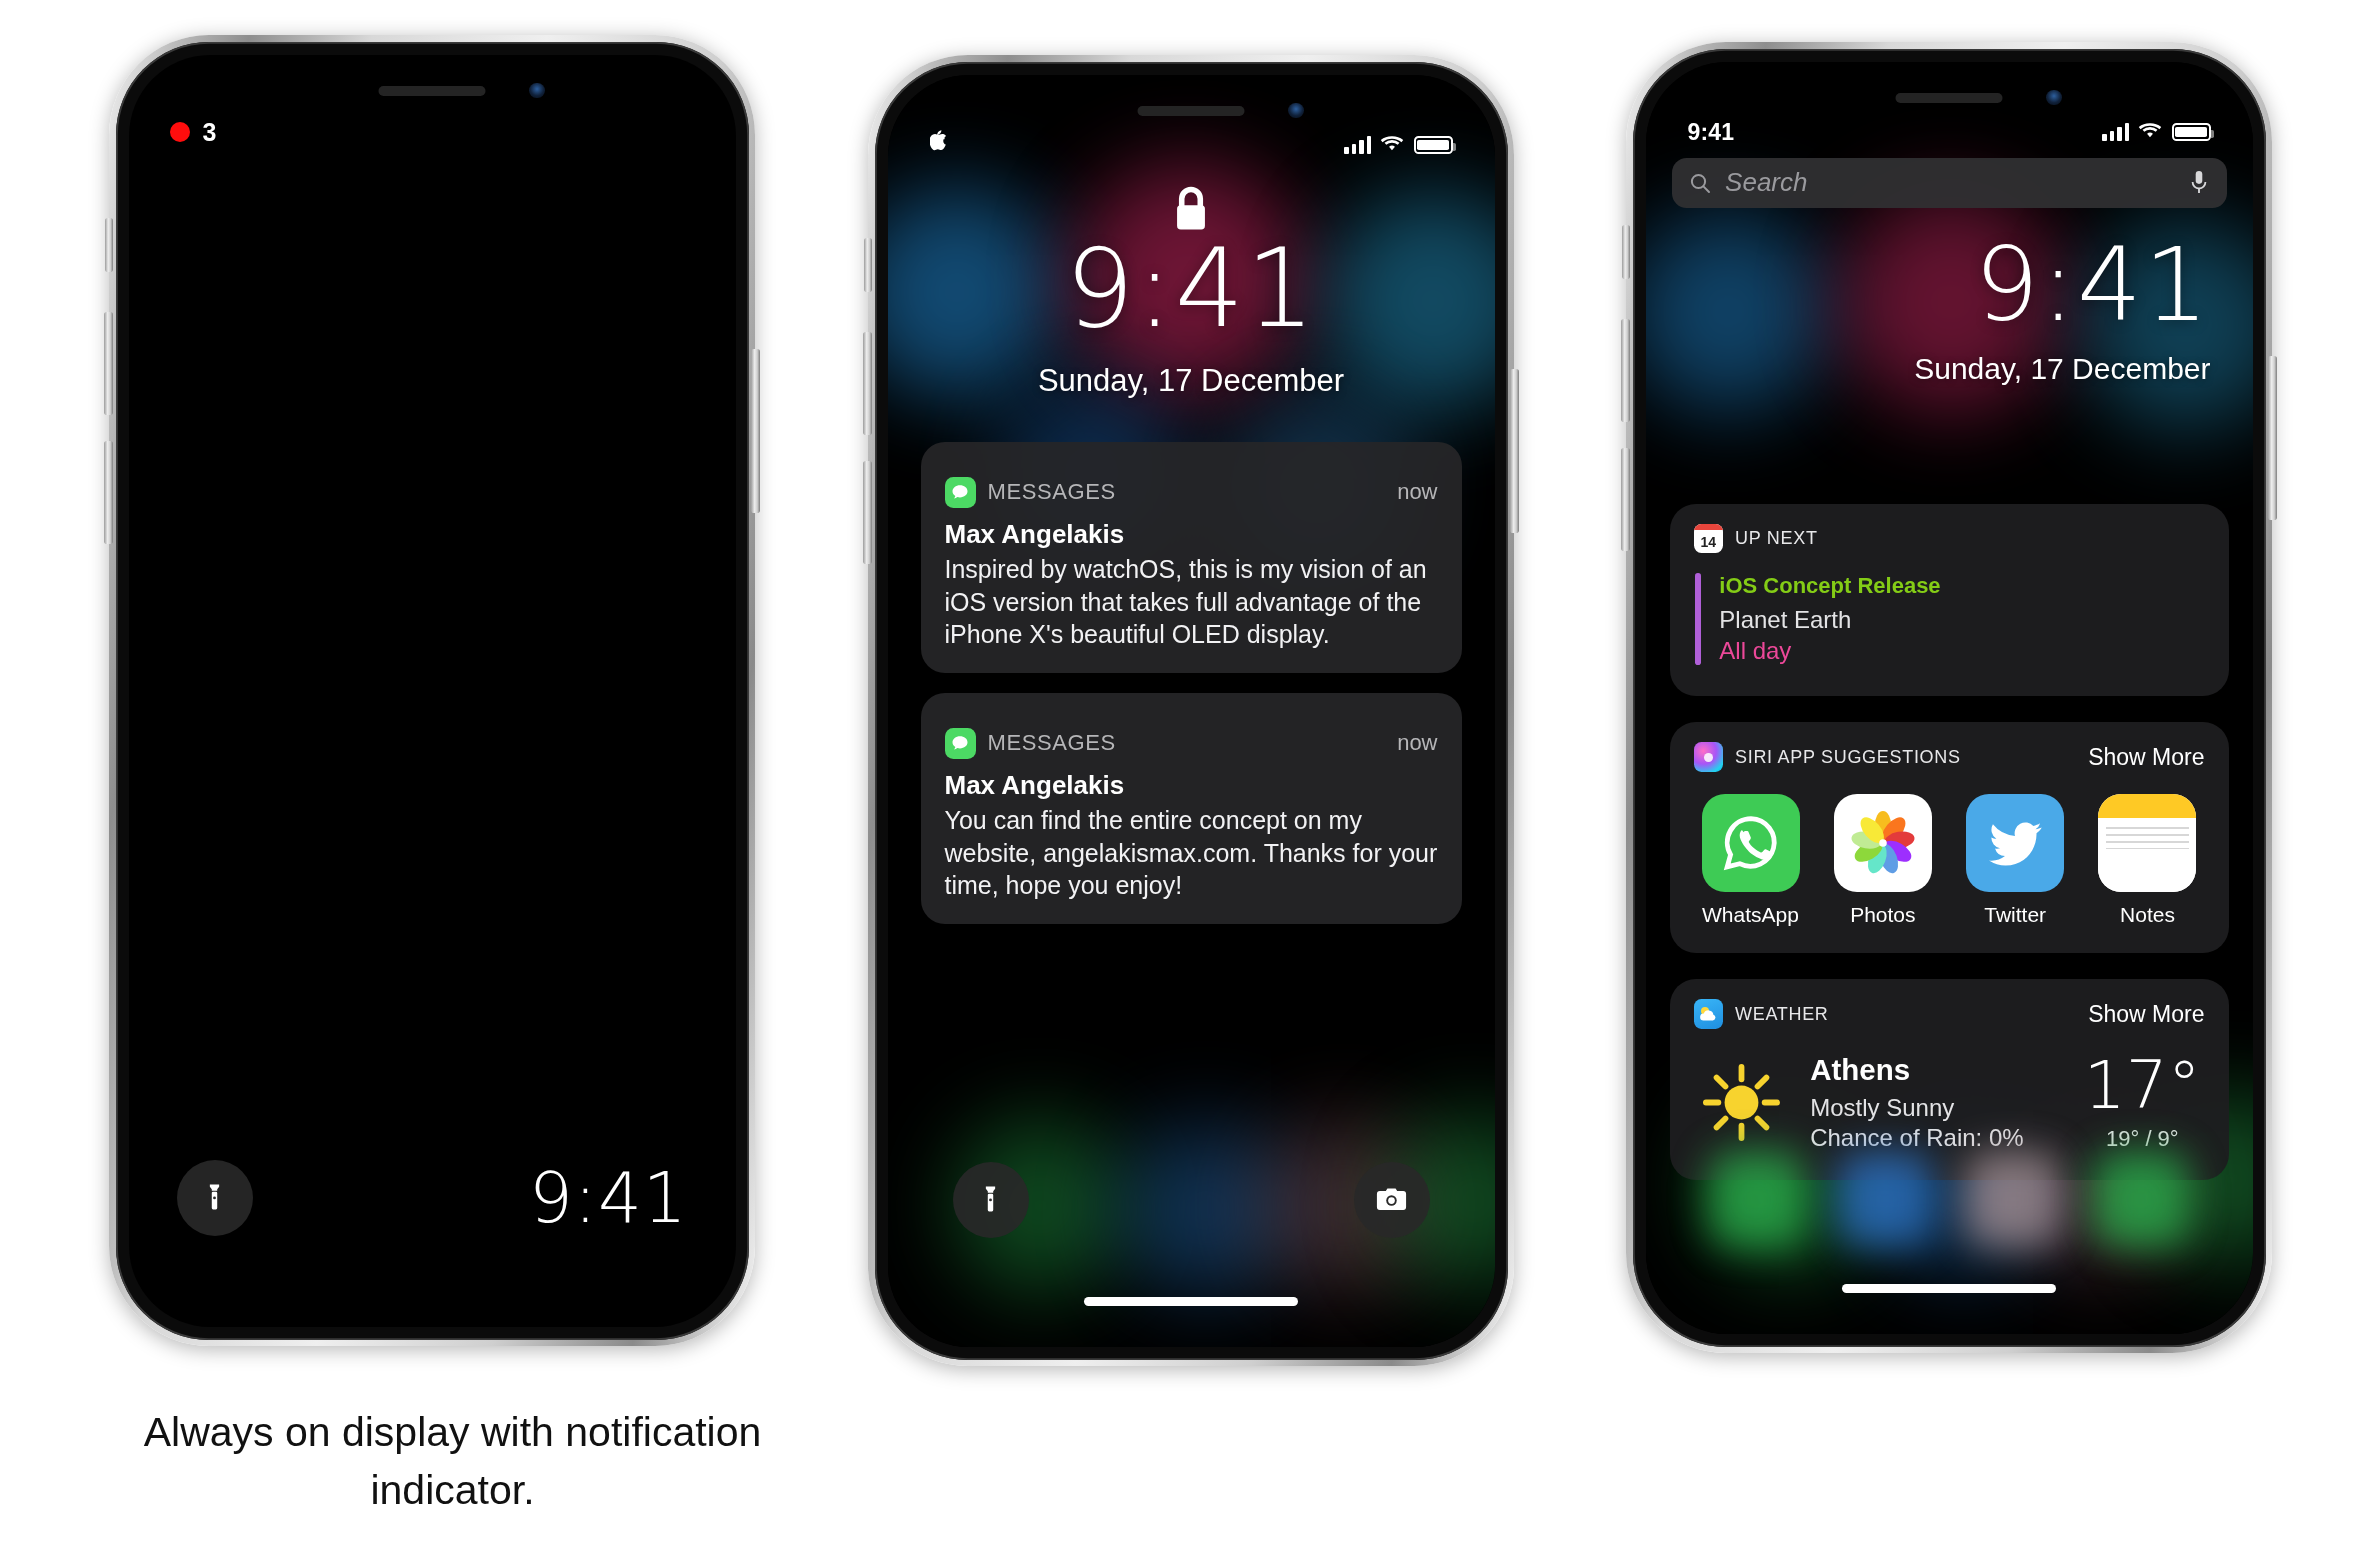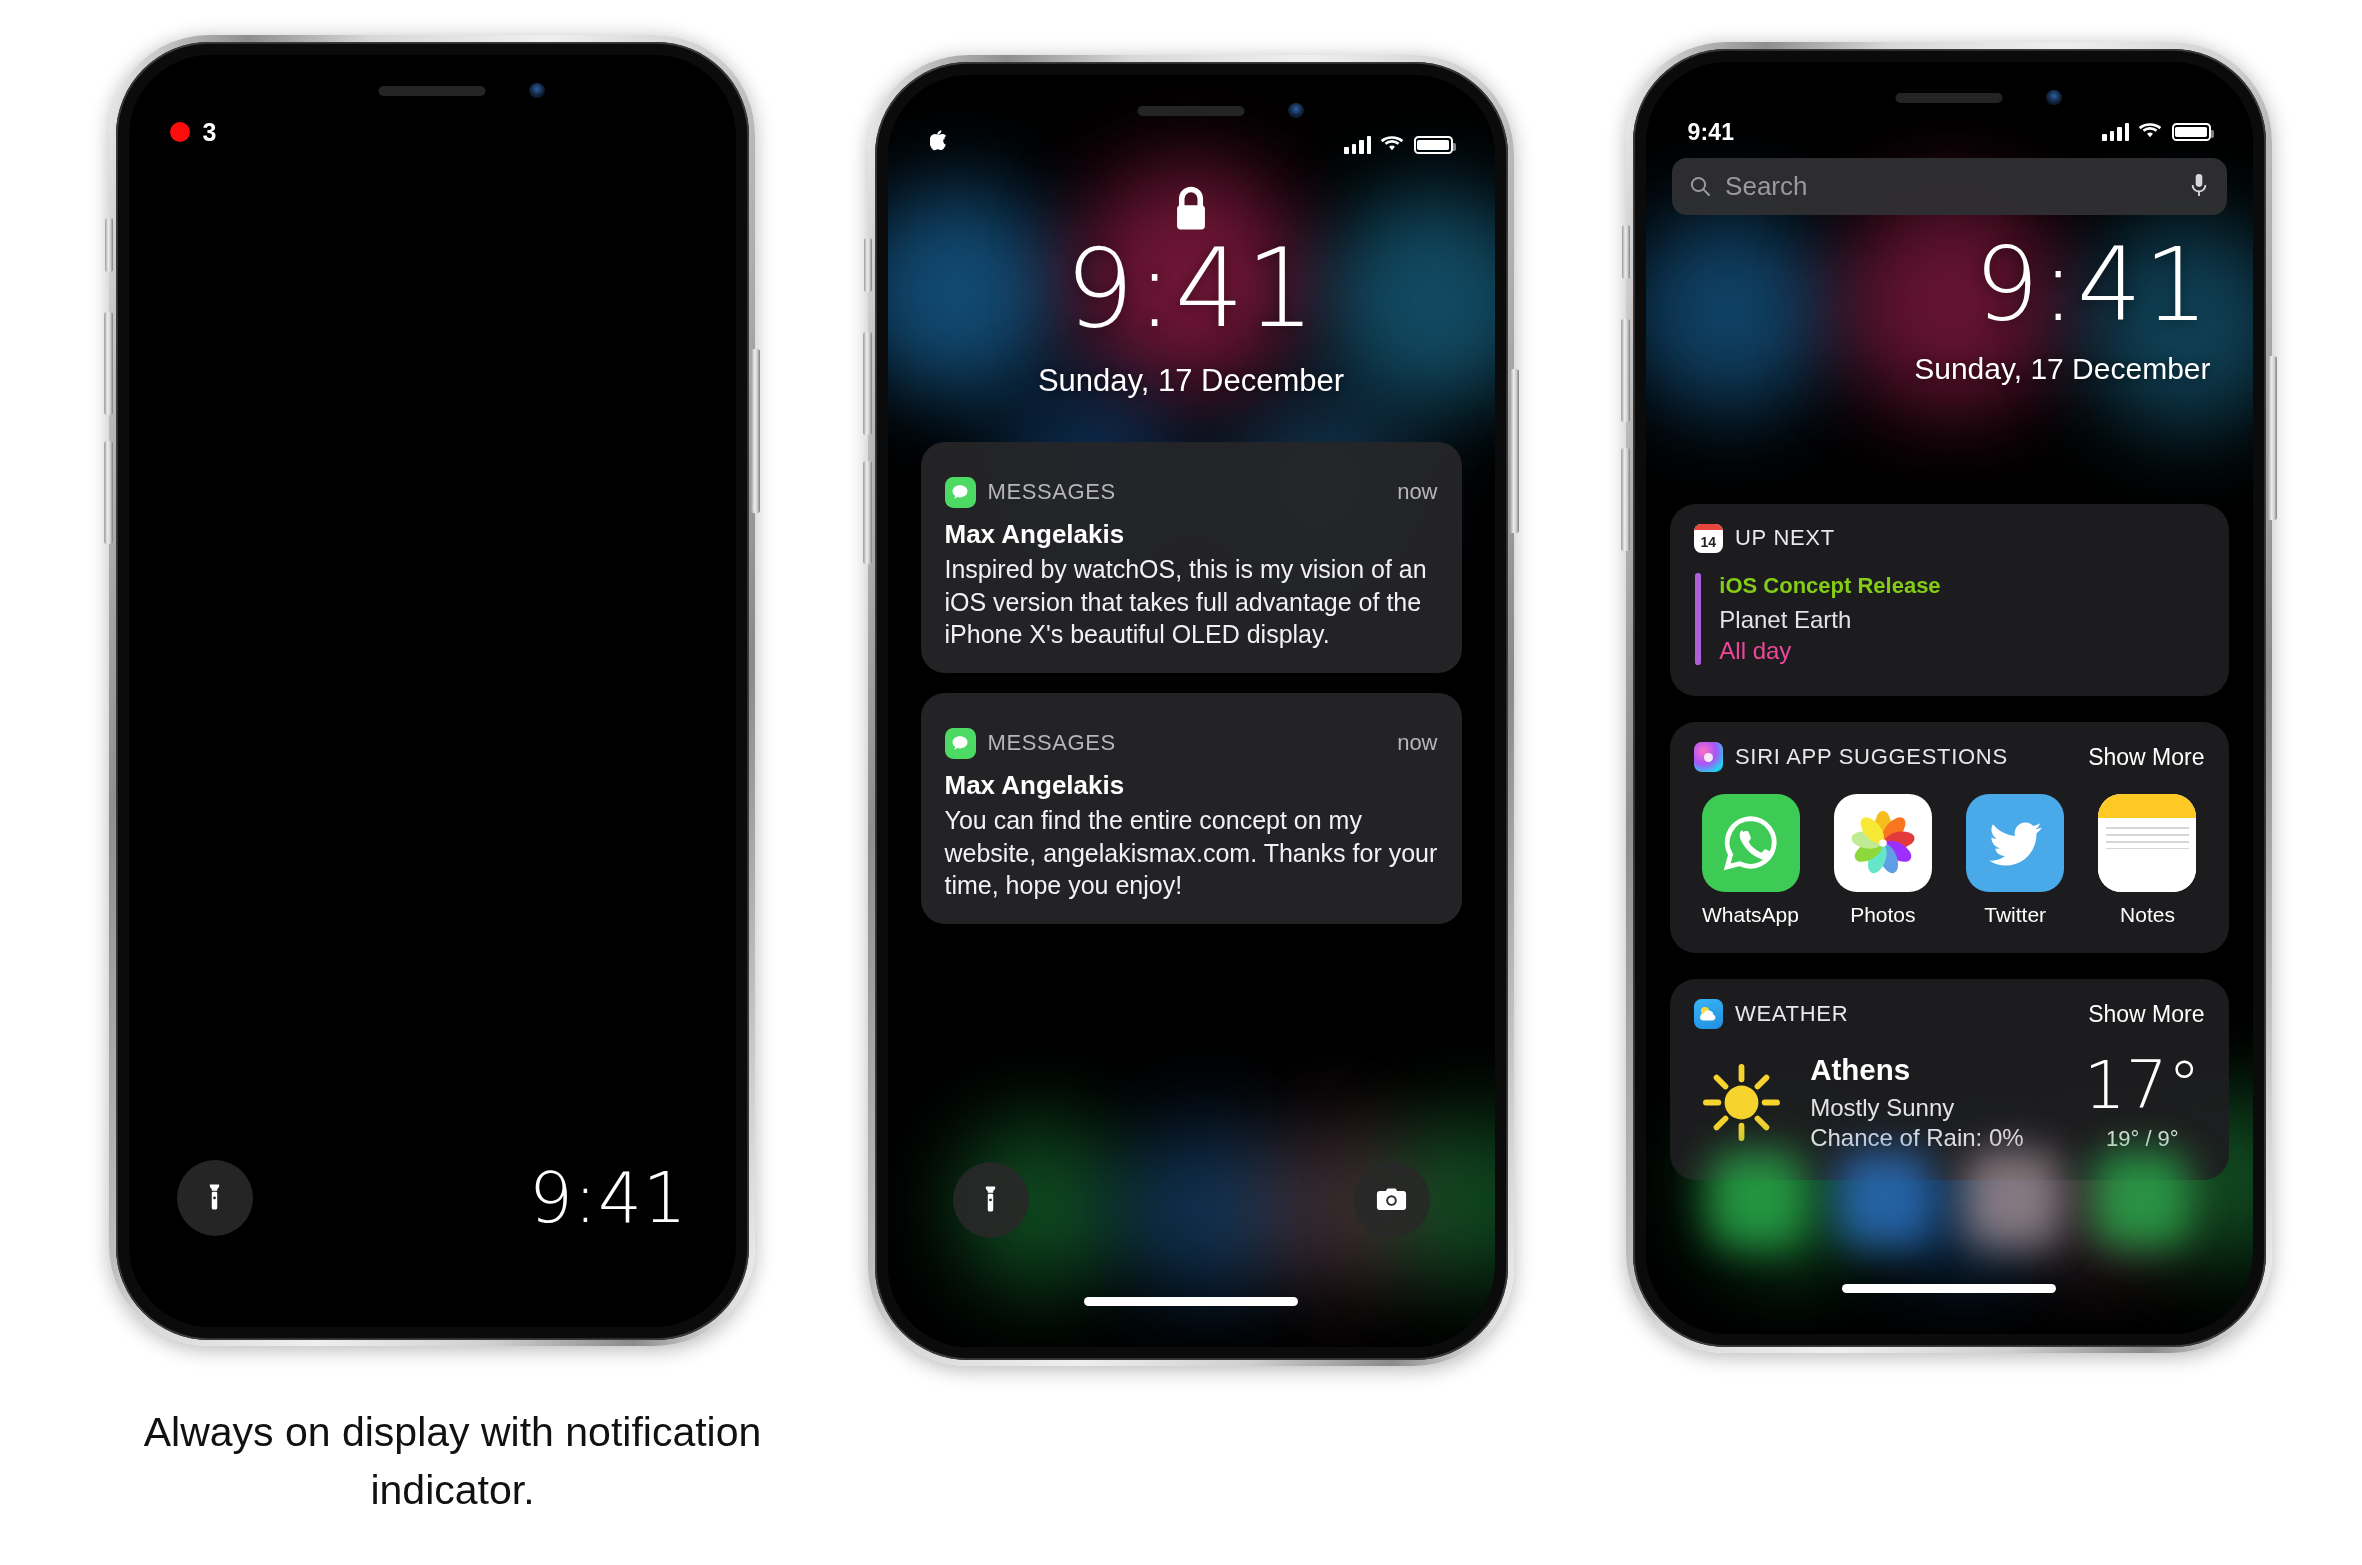--- a/index.html
+++ b/index.html
@@ -128,37 +128,37 @@
 
   .lock-bottom { position:absolute; left:0; right:0; bottom: 109px;
     display:flex; justify-content: space-between; padding: 0 65px; }
   .home-bar {
     position:absolute; bottom: 41px; left: 50%; transform: translateX(-50%);
     width: 214px; height: 8.3px; border-radius: 4.6px; background:#fff;
   }
 
   
   .search-bar {
-    position:absolute; top: 96px; left: 26px; right: 26px; height: 57px;
+    position:absolute; top: 96px; left: 26px; right: 26px; height: 50px;
     background: rgba(48,48,50,.94); border-radius: 14.8px;
-    display:flex; align-items:center; gap: 13px; padding: 0 16.6px;
+    display:flex; align-items:center; gap: 13px; padding: 0 16.6px; font-style: italic;
   }
   .search-ph { color:#9a9a9e; font-size: 26px; }
   .t3-clock { position:absolute; top: 172px; right: 42px; text-align: right; }
   .t3-time { color:#fff; font-size: 102px; font-weight: 200; line-height: 1;
     font-family:"DejaVu Sans", sans-serif; letter-spacing: 1.8px;
     text-shadow: 0 1.8px 13px rgba(0,0,0,.45); }
   .t3-date { color:#fff; font-size: 30px; margin-top: 16.6px;
     text-shadow: 0 0.9px 7.4px rgba(0,0,0,.5); }
 
   .widgets { position:absolute; top: 434px; left: 24px; right: 24px;
     display:flex; flex-direction: column; gap: 18.5px; }
   .widget { background: rgba(30,30,32,.95); border-radius: 26px; padding: 20px 24px 24px; margin-top: 8px; }
   .w-head { display:flex; align-items:center; gap: 12px; margin-bottom: 14.8px; }
-  .w-title { color:#e8e8ea; font-size: 22px; letter-spacing: 0.7px; text-align: right; }
+  .w-title { color:#e8e8ea; font-size: 18px; letter-spacing: 0.7px; text-align: right; }
   .w-more { margin-left:auto; color:#fff; font-size: 23px; }
   .w-icon { width: 29.5px; height: 29.5px; border-radius: 7.4px; flex:none;
     display:flex;align-items:center;justify-content:center; overflow:hidden; }
 
   .event { display:flex; gap: 18.5px; padding: 5.5px 0 7.4px 1.8px; }
   .event-bar { width: 5.5px; border-radius: 2.8px; background:#b05fd8; flex:none; }
   .ev-title { color:#84cc16; font-size: 22px; font-weight: 700; }
   .ev-sub { color:#e3e3e5; font-size: 24px; margin-top: 6.5px; }
   .ev-sub2 { color:#ec4899; font-size: 24px; margin-top: 2.8px; }
 

